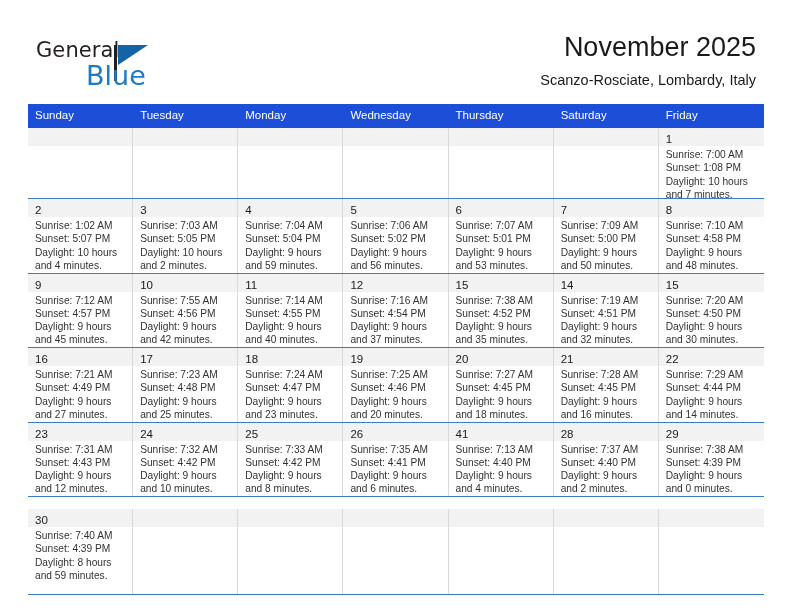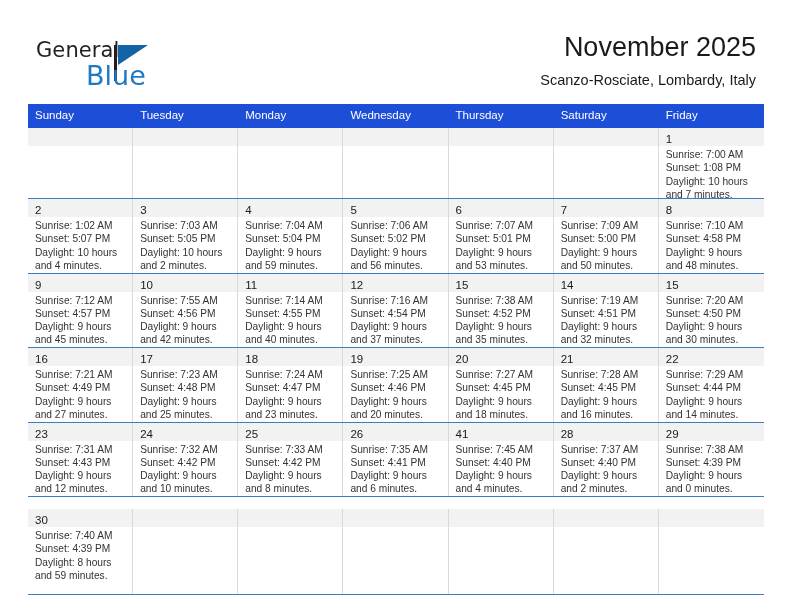--- a/index.html
+++ b/index.html
@@ -458,21 +458,21 @@
             <div class="day-info">
               <div class="info-line">Sunrise: 7:35 AM</div>
               <div class="info-line">Sunset: 4:41 PM</div>
               <div class="info-line">Daylight: 9 hours</div>
               <div class="info-line">and 6 minutes.</div>
             </div>
           </div>
           <div class="day-cell">
             <div class="daynum-band"><span class="daynum">41</span></div>
             <div class="day-info">
-              <div class="info-line">Sunrise: 7:45 AM</div>
+              <div class="info-line">Sunrise: 7:13 AM</div>
               <div class="info-line">Sunset: 4:40 PM</div>
               <div class="info-line">Daylight: 9 hours</div>
               <div class="info-line">and 4 minutes.</div>
             </div>
           </div>
           <div class="day-cell">
             <div class="daynum-band"><span class="daynum">28</span></div>
             <div class="day-info">
               <div class="info-line">Sunrise: 7:37 AM</div>
               <div class="info-line">Sunset: 4:40 PM</div>

